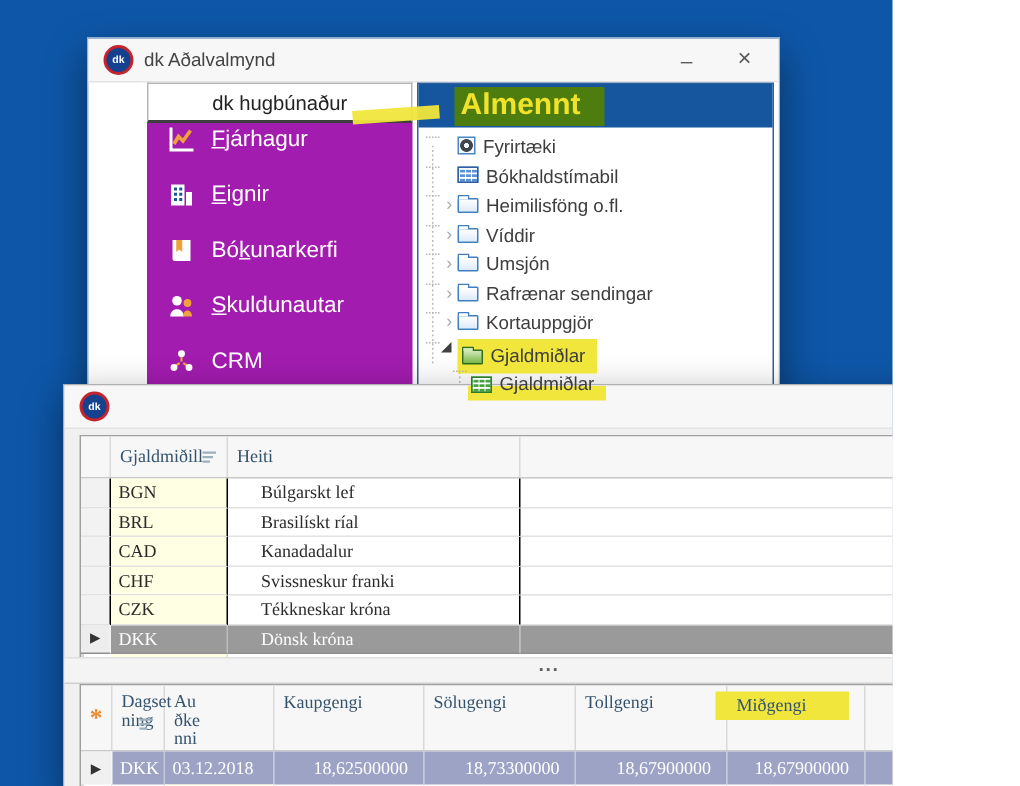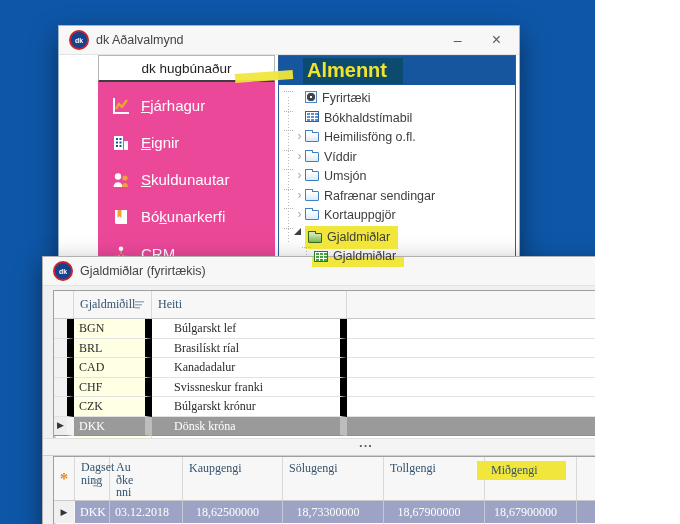--- a/index.html
+++ b/index.html
@@ -12,30 +12,30 @@
   .win-controls{margin-left:auto;display:flex;align-items:center;gap:30px;padding-right:8px;color:#5a5a5a;}
   .win-controls span{cursor:default;font-size:14px;line-height:1;}
   .dk-logo{width:16px;height:16px;flex:none;border-radius:50%;background:#16418f;border:2px solid #c4242c;
            color:#fff;font-size:7px;font-weight:bold;display:flex;align-items:center;justify-content:center;}
   
   .main-window{left:58px;top:25px;width:460px;height:238px;}
   .mw-body{position:relative;height:210px;background:#fff;margin-left:36px;}
   .sidebar{position:absolute;left:3px;top:0;width:177px;height:100%;display:flex;flex-direction:column;}
   .launcher{height:27px;flex:none;background:#fff;border:1px solid #b5b5b5;border-bottom:2px solid #3e3e3e;
             font-family:inherit;font-size:13.5px;color:#222;cursor:pointer;}
-  .menu{flex:1;background:#ec4899;padding-top:13px;}
+  .menu{flex:1;background:#a21caf;}
   .menu-item{display:flex;align-items:center;gap:10px;height:21px;margin-bottom:16px;padding-left:13px;
              color:#fff;font-size:15px;cursor:pointer;}
   .menu-item svg{flex:none;}
   .accel{text-decoration:underline;}
   .hl-streak{position:absolute;left:140px;top:17px;width:58px;height:9px;background:#F0E63C;
              transform:rotate(-4deg);z-index:6;opacity:.95;}
   .panel{position:absolute;left:183px;top:0;right:3px;height:100%;border:1px solid #2f5fa0;background:#fff;box-sizing:border-box;}
   .panel-header{height:29px;background:#15569E;display:flex;align-items:center;padding-left:24px;}
-  .almennt{display:inline-block;background:#0c4a6e;color:#F0E32A;font-size:20px;font-weight:bold;
+  .almennt{display:inline-block;background:#4d7c0f;color:#F0E32A;font-size:20px;font-weight:bold;
            padding:0 16px 2px 4px;line-height:24px;}
   .tree{position:relative;padding-top:6px;font-size:12.5px;color:#3d3d3d;}
   .vline{position:absolute;left:9px;top:12px;height:146px;width:1px;
          background-image:linear-gradient(#b8b8b8 1px,transparent 1px);background-size:1px 3px;}
   .vline2{position:absolute;left:27px;top:163px;height:8px;width:1px;
          background-image:linear-gradient(#b8b8b8 1px,transparent 1px);background-size:1px 3px;}
   .trow{display:flex;height:19.5px;padding-left:5px;cursor:pointer;position:relative;z-index:2;}
   .trow.child{padding-left:23px;}
   .g{width:9px;border-top:1px dotted #b4b4b4;flex:none;margin-right:1px;}
   .chev{width:11px;flex:none;color:#a9a9a9;font-size:12px;line-height:1;text-align:center;}
@@ -61,21 +61,21 @@
   .cw{left:42px;top:256px;width:646px;height:270px;background:#f0f0f0;border:1px solid #b0b0b0;}
   .cw-body{position:relative;height:calc(100% - 28px);background:#f0f0f0;}
   .dgrid{position:absolute;left:10px;width:624px;background:#fff;border:1px solid #9f9f9f;
          box-shadow:inset 2px 0 0 #d8d8d8;box-sizing:border-box;font-size:12px;color:#2b2b2b;font-family:Liberation Serif, serif;}
   .t1{top:4px;}
   .t1 .hdr{display:grid;grid-template-columns:20px 78px 195px 1fr;height:27px;background:#f7f7f7;
            border-bottom:1px solid #c9c9c9;color:#33526e;}
   .t1 .hdr>div{display:flex;align-items:center;border-right:1px solid #d9d9d9;padding-left:6px;}
   .t1 .hdr>div:last-child{border-right:none;}
   .t1row{display:grid;grid-template-columns:20px 78px 195px 1fr;height:19.5px;line-height:19.5px;}
-  .t1row>div{border-right:7px solid #000000;border-bottom:1px solid #e2e2e2;overflow:hidden;}
+  .t1row>div{border-right:1px solid #000000;border-bottom:1px solid #e2e2e2;overflow:hidden;}
   .t1row>div:last-child{border-right:none;}
   .t1row .code{background:#FFFFE3;padding-left:5px;}
   .t1row .name{padding-left:22px;}
   .t1row.selrow>div{background:#9A9A9A;color:#fff;border-bottom-color:#8f8f8f;border-right-color:rgba(255,255,255,.35);}
   .t1row.selrow .selcell{background:#ededed;color:#333;}
   .t1partial{display:grid;grid-template-columns:20px 78px 195px 1fr;height:4px;}
   .t1partial .code{background:#FFFFE3;border-right:1px solid #dcdcdc;}
   .selcell{display:flex;align-items:center;justify-content:center;font-size:9px;color:#333;background:#f2f2f2;}
   .splitter{position:absolute;left:0;right:0;top:152px;height:16px;background:#f4f4f4;border-top:1px solid #e0e0e0;
             border-bottom:1px solid #cfcfcf;display:flex;align-items:flex-start;justify-content:center;
@@ -86,21 +86,21 @@
   .t2 .hdr>div{position:relative;border-right:1px solid #d9d9d9;padding:4px 0 0 6px;box-sizing:border-box;}
   .t2 .hdr>div:last-child{border-right:none;}
   .wrap2{white-space:pre-line;line-height:12.5px;display:block;}
   .star{display:flex;align-items:center;justify-content:center;color:#E78A2E;font-size:17px;font-weight:bold;padding:0!important;}
   .hl-mid{display:inline-block;background:#F0E63C;margin-left:-14px;padding:2px 28px 2px 14px;}
   .t2row{display:grid;grid-template-columns:21px 35px 73px 100px 101px 101px 92px 1fr;height:22px;line-height:22px;}
   .t2row>div{background:#9DA3C4;color:#fff;border-right:1px solid rgba(255,255,255,.4);overflow:hidden;}
   .t2row>div:last-child{border-right:none;}
   .t2row .selcell{background:#f0f0f0;color:#333;}
   .t2row .lft{padding-left:5px;}
-  .t2row .num{text-align:center;padding-right:10px;}
+  .t2row .num{text-align:right;padding-right:10px;}
   .t2partial{display:grid;grid-template-columns:21px 35px 73px 100px 101px 101px 92px 1fr;height:5px;}
   .t2partial>div{border-right:1px solid #e2e2e2;}
   .t2partial .datecell{background:#FFFFE3;}
   .sortg{display:inline-block;width:11px;height:8px;flex:none;background:
      linear-gradient(#9fb0bd 0 0) 0 0/9px 1.5px no-repeat,
      linear-gradient(#9fb0bd 0 0) 0 3px/7px 1.5px no-repeat,
      linear-gradient(#9fb0bd 0 0) 0 6px/5px 1.5px no-repeat;}
   .hdr .spread{display:flex;align-items:center;justify-content:space-between;padding-right:8px;}
   .sort-date{position:absolute;right:5px;top:22px;}
 </style>
@@ -139,33 +139,33 @@
                   <rect x="5" y="8.5" width="2" height="2"></rect>
                   <rect x="8.5" y="8.5" width="2" height="2"></rect>
                   <rect x="5" y="12" width="2" height="2"></rect>
                   <rect x="8.5" y="12" width="2" height="2"></rect>
                 </g>
               </svg>
             <span><span class="accel">E</span><span>ignir</span></span>
           </div>
           <div class="menu-item">
             <svg width="20" height="20" viewBox="0 0 20 20">
+                <path d="M4 3h12v14H5.5A1.5 1.5 0 0 1 4 15.5z" fill="#fff"></path>
+                <path d="M6.5 3h4v8l-2-1.7-2 1.7z" fill="#EFA13C"></path>
+              </svg>
+            <span><span>Bó</span><span class="accel">k</span><span>unarkerfi</span></span>
+          </div>
+          <div class="menu-item">
+            <svg width="20" height="20" viewBox="0 0 20 20">
                 <circle cx="7" cy="6.5" r="3.2" fill="#fff"></circle>
                 <path d="M2.5 17c0-3 2-4.8 4.5-4.8s4.5 1.8 4.5 4.8z" fill="#fff"></path>
                 <circle cx="14" cy="8" r="2.6" fill="#EFA13C"></circle>
                 <path d="M11 17c0-2.6 1.4-4 3-4s3 1.4 3 4z" fill="#EFA13C"></path>
               </svg>
             <span><span class="accel">S</span><span>kuldunautar</span></span>
-          </div>
-          <div class="menu-item">
-            <svg width="20" height="20" viewBox="0 0 20 20">
-                <path d="M4 3h12v14H5.5A1.5 1.5 0 0 1 4 15.5z" fill="#fff"></path>
-                <path d="M6.5 3h4v8l-2-1.7-2 1.7z" fill="#EFA13C"></path>
-              </svg>
-            <span><span>Bó</span><span class="accel">k</span><span>unarkerfi</span></span>
           </div>
           <div class="menu-item">
             <svg width="20" height="20" viewBox="0 0 20 20">
                 <path d="M10 7v3M6.5 12.5l2.3-1.5M13.5 12.5l-2.3-1.5" stroke="#EFA13C" stroke-width="1.4" fill="none"></path>
                 <circle cx="10" cy="4.8" r="2.3" fill="#fff"></circle>
                 <circle cx="5" cy="14" r="2.3" fill="#fff"></circle>
                 <circle cx="15" cy="14" r="2.3" fill="#fff"></circle>
               </svg>
             <span><span>CRM</span></span>
           </div>
@@ -239,21 +239,20 @@
             </span>
           </div>
         </div>
       </div>
     </div>
   </div>
 
   <div class="win cw">
     <div class="titlebar">
       <span class="dk-logo">dk</span>
-      <span>Gjaldmiðlar (fyrirtækis)</span>
     </div>
     <div class="cw-body">
 
       <div class="dgrid t1">
         <div class="hdr">
           <div></div>
           <div class="spread">
             <span>Gjaldmiðill</span>
             <span class="sortg"></span>
           </div>
@@ -282,21 +281,21 @@
         </div>
         <div class="t1row">
           <div class="selcell"></div>
           <div class="code">CHF</div>
           <div class="name">Svissneskur franki</div>
             <div></div>
         </div>
         <div class="t1row">
           <div class="selcell"></div>
           <div class="code">CZK</div>
-          <div class="name">Búlgarskt krónur</div>
+          <div class="name">Tékkneskar króna</div>
             <div></div>
         </div>
         <div class="t1row selrow">
           <div class="selcell">▶</div>
           <div class="code">DKK</div>
           <div class="name">Dönsk króna</div>
             <div></div>
         </div>
         <div class="t1partial">
             <div></div>

